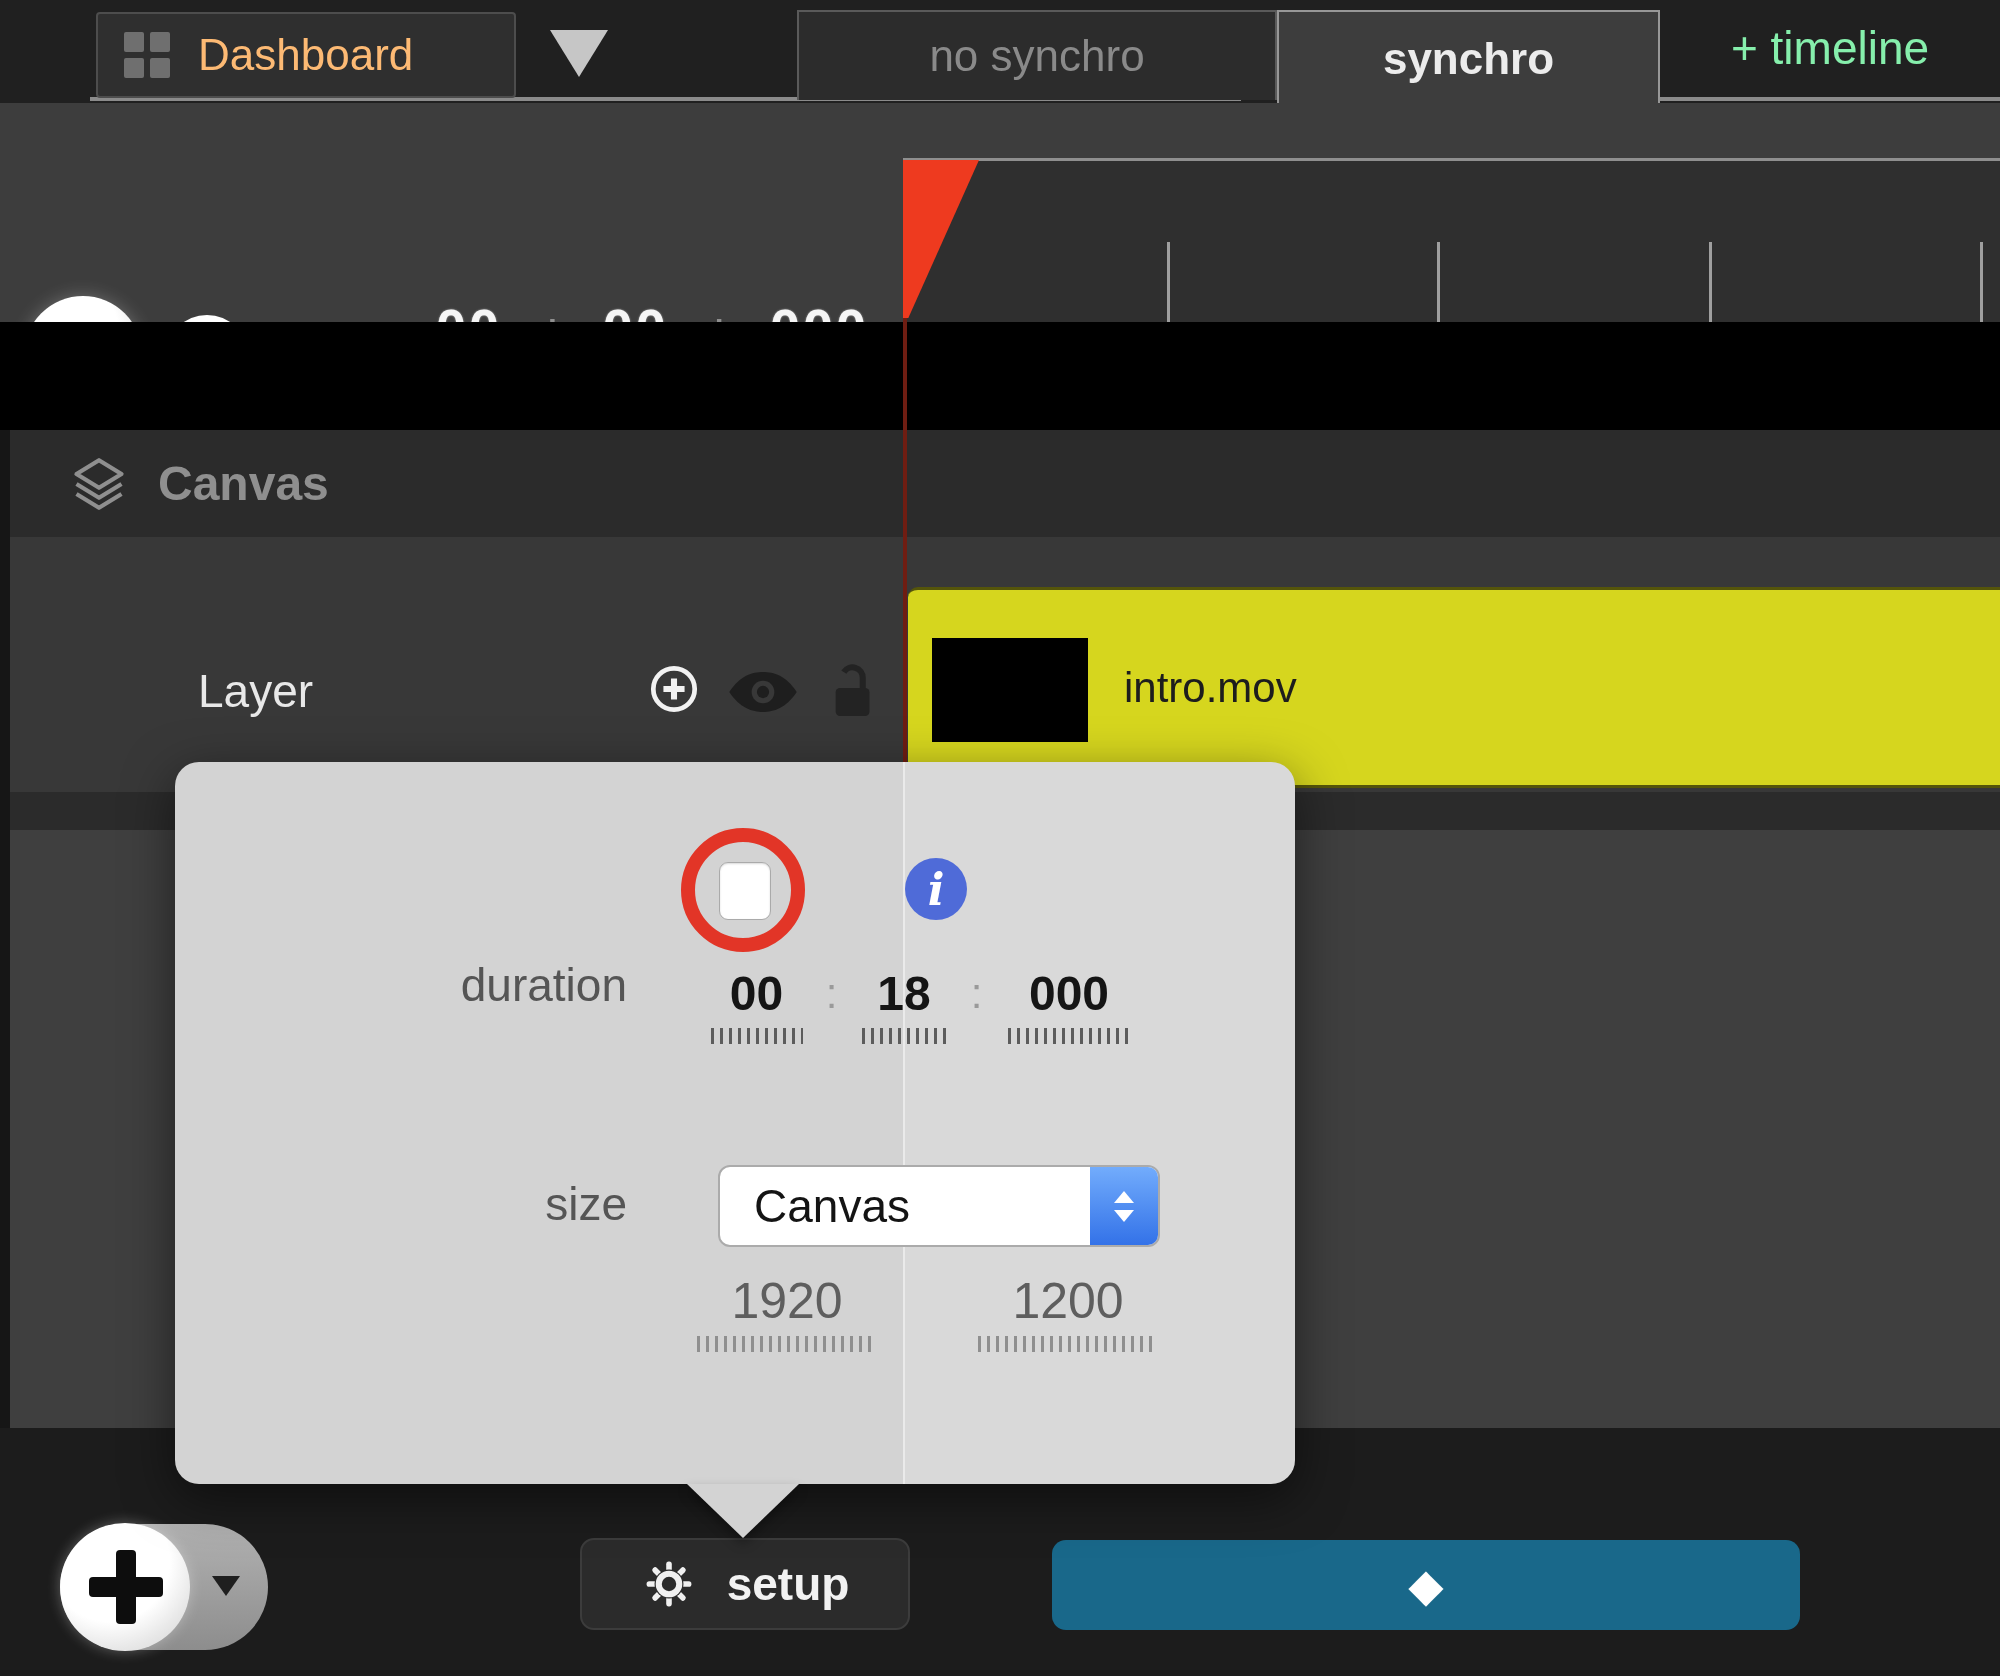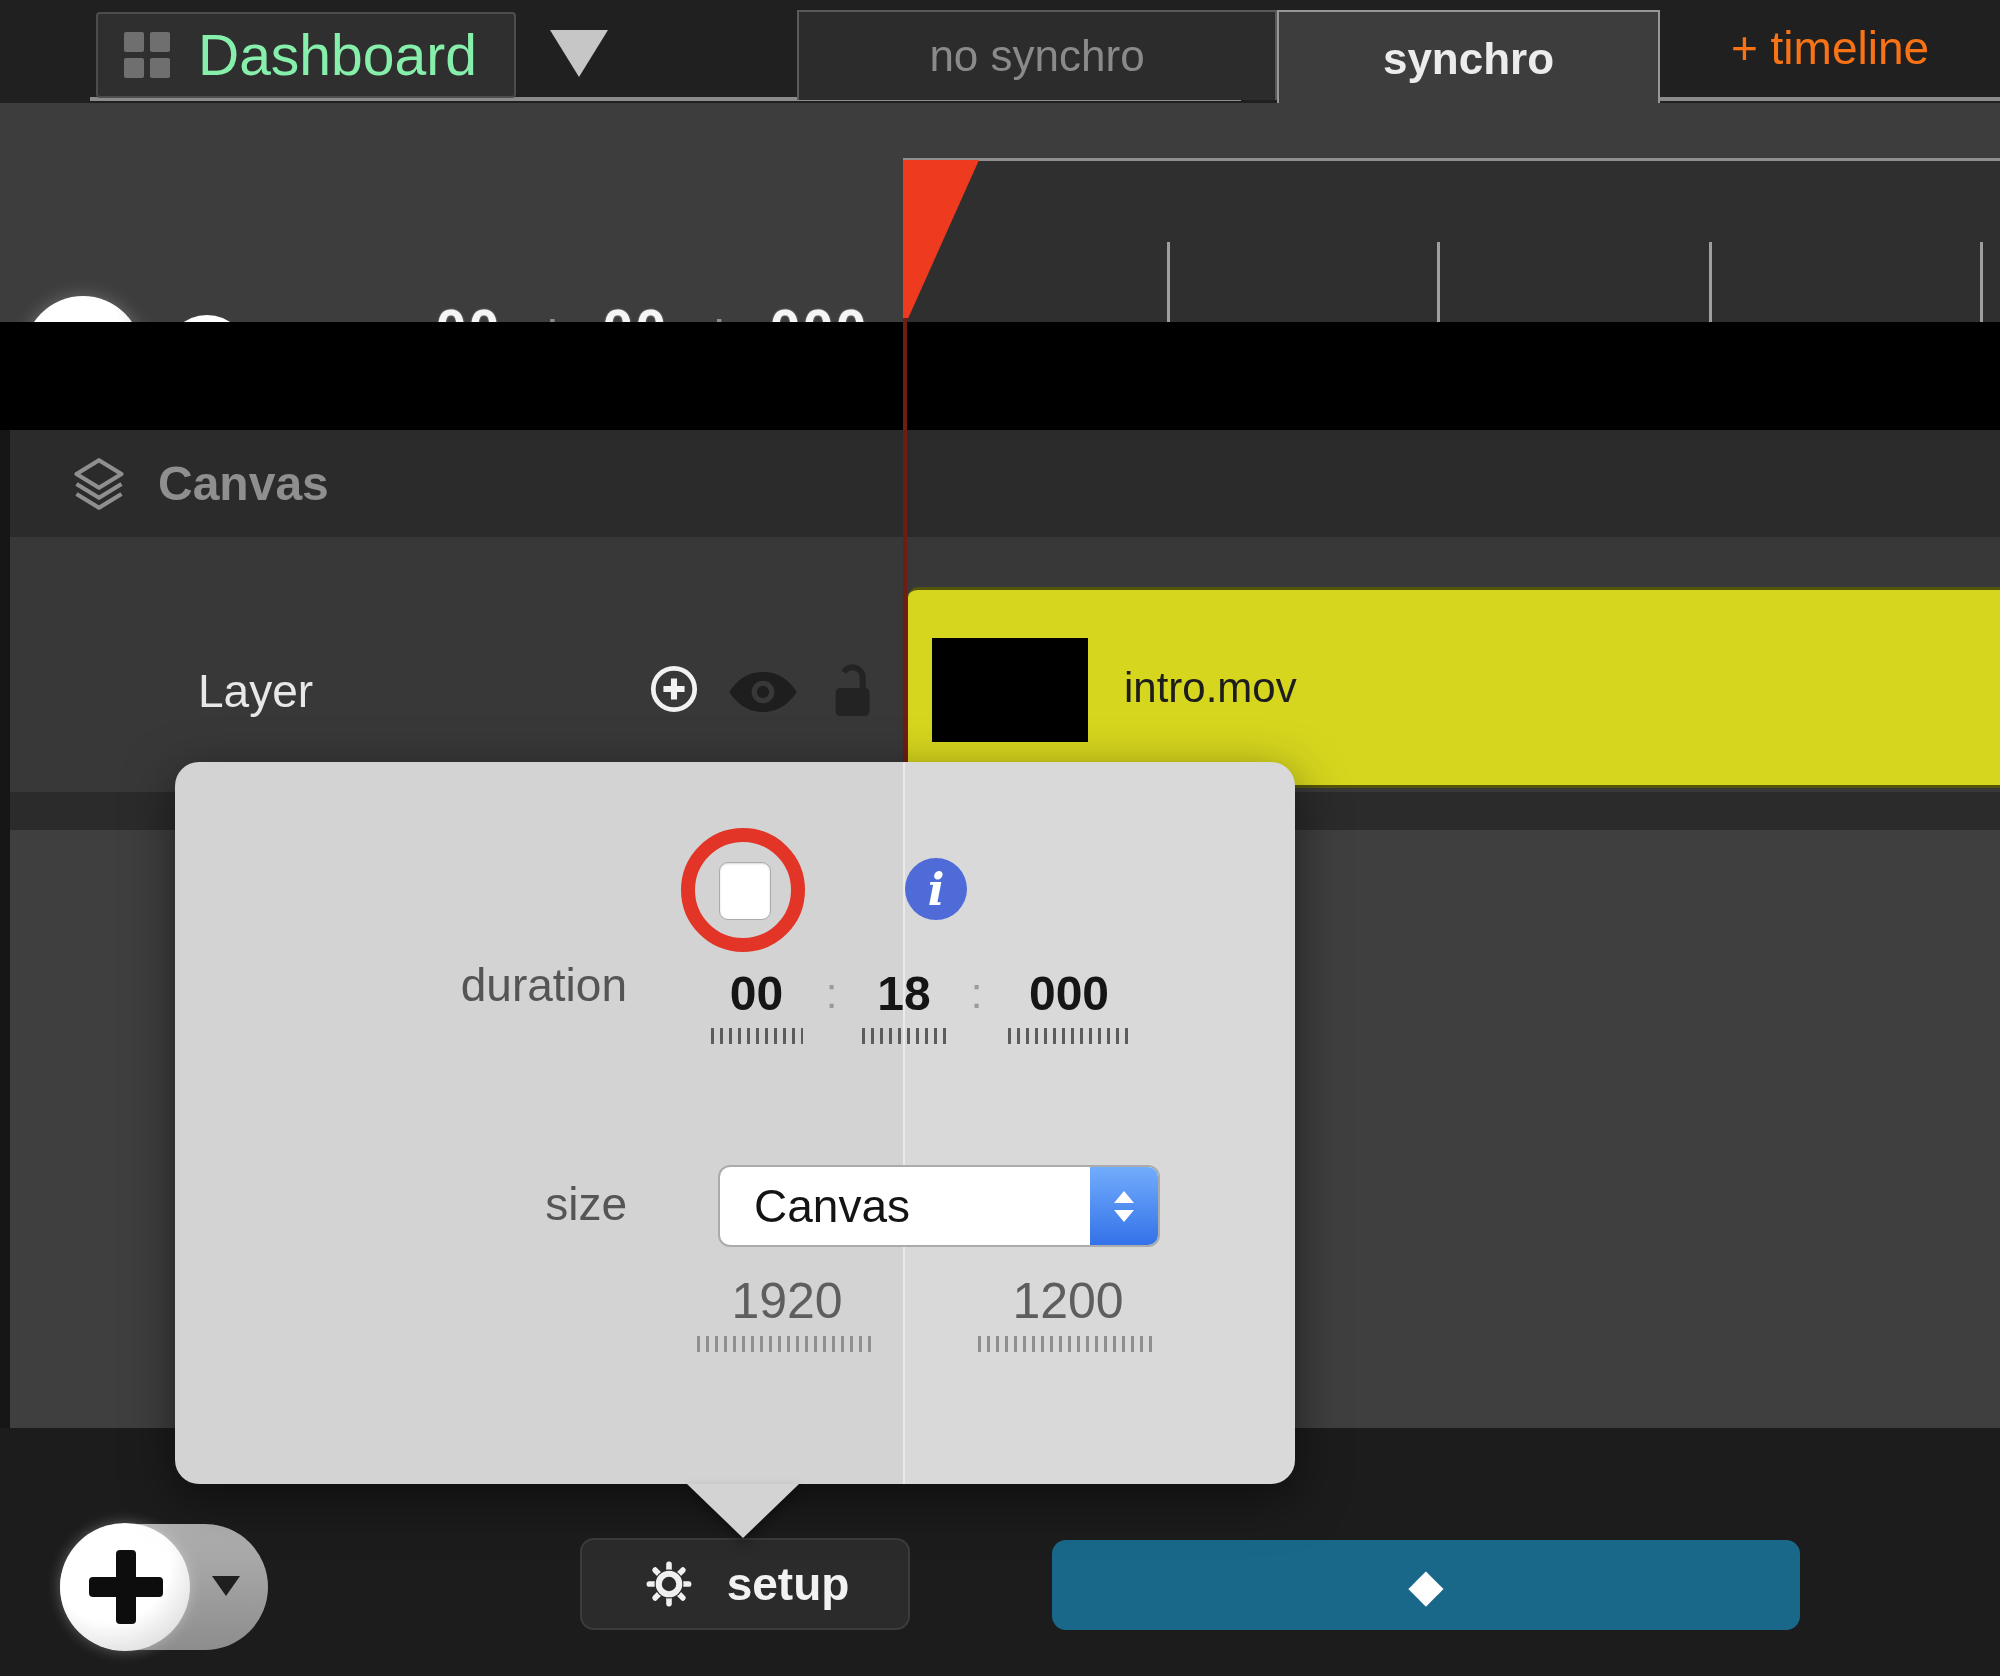--- a/index.html
+++ b/index.html
@@ -13,26 +13,26 @@
   
   #tabbar{left:0;top:0;width:2000px;height:103px;background:#202020;}
   .tabline{position:absolute;top:97px;height:4px;background:#8b8b8b;}
   #dashboard-btn{
     left:96px;top:12px;width:420px;height:86px;background:#2f2f2f;
     border:2px solid #4d4d4d;border-radius:4px;box-sizing:border-box;
     display:flex;align-items:center;gap:28px;padding-left:26px;cursor:default;
   }
   .grid-icon{width:46px;height:46px;display:grid;grid-template-columns:20px 20px;grid-template-rows:20px 20px;gap:6px;}
   .grid-icon div{background:#6f6f6f;border-radius:2px;}
-  #dashboard-label{font-size:57px;color:#86efac;}
+  #dashboard-label{font-size:44px;color:#fdba74;}
   #dash-caret{left:550px;top:30px;width:0;height:0;border-left:29px solid transparent;border-right:29px solid transparent;border-top:47px solid #c6c6c6;}
   .tab{box-sizing:border-box;display:flex;align-items:center;justify-content:center;font-size:44px;margin-left:36px;}
   #tab-nosynchro{left:761px;top:10px;width:480px;height:90px;background:#2c2c2c;border:2px solid #5a5a5a;border-bottom:none;color:#8a8a8a;}
   #tab-synchro{left:1241px;top:10px;width:383px;height:95px;background:#3d3d3d;border:2px solid #979797;border-bottom:none;color:#ececec;font-weight:bold;}
-  #tab-addtimeline{left:1660px;top:0;width:340px;height:95px;display:flex;align-items:center;justify-content:center;font-size:46px;color:#f97316;}
+  #tab-addtimeline{left:1660px;top:0;width:340px;height:95px;display:flex;align-items:center;justify-content:center;font-size:46px;color:#86efac;}
 
   
   #transport{left:0;top:103px;width:2000px;height:219px;background:#3d3d3d;}
   #play-btn{left:24px;top:193px;width:118px;height:118px;border-radius:50%;
     background:radial-gradient(circle at 38% 30%,#ffffff 45%,#e2e2e2 70%,#b8b8b8);
     box-shadow:0 0 18px rgba(255,255,255,.25);display:flex;align-items:center;justify-content:center;}
   #play-tri{width:0;height:0;border-left:44px solid #8f8f8f;border-top:27px solid transparent;border-bottom:27px solid transparent;margin-left:12px;}
   #ff-btn{left:166px;top:212px;width:82px;height:82px;border-radius:50%;
     background:radial-gradient(circle at 38% 30%,#ffffff 45%,#e2e2e2 70%,#b8b8b8);
     display:flex;align-items:center;justify-content:center;}

